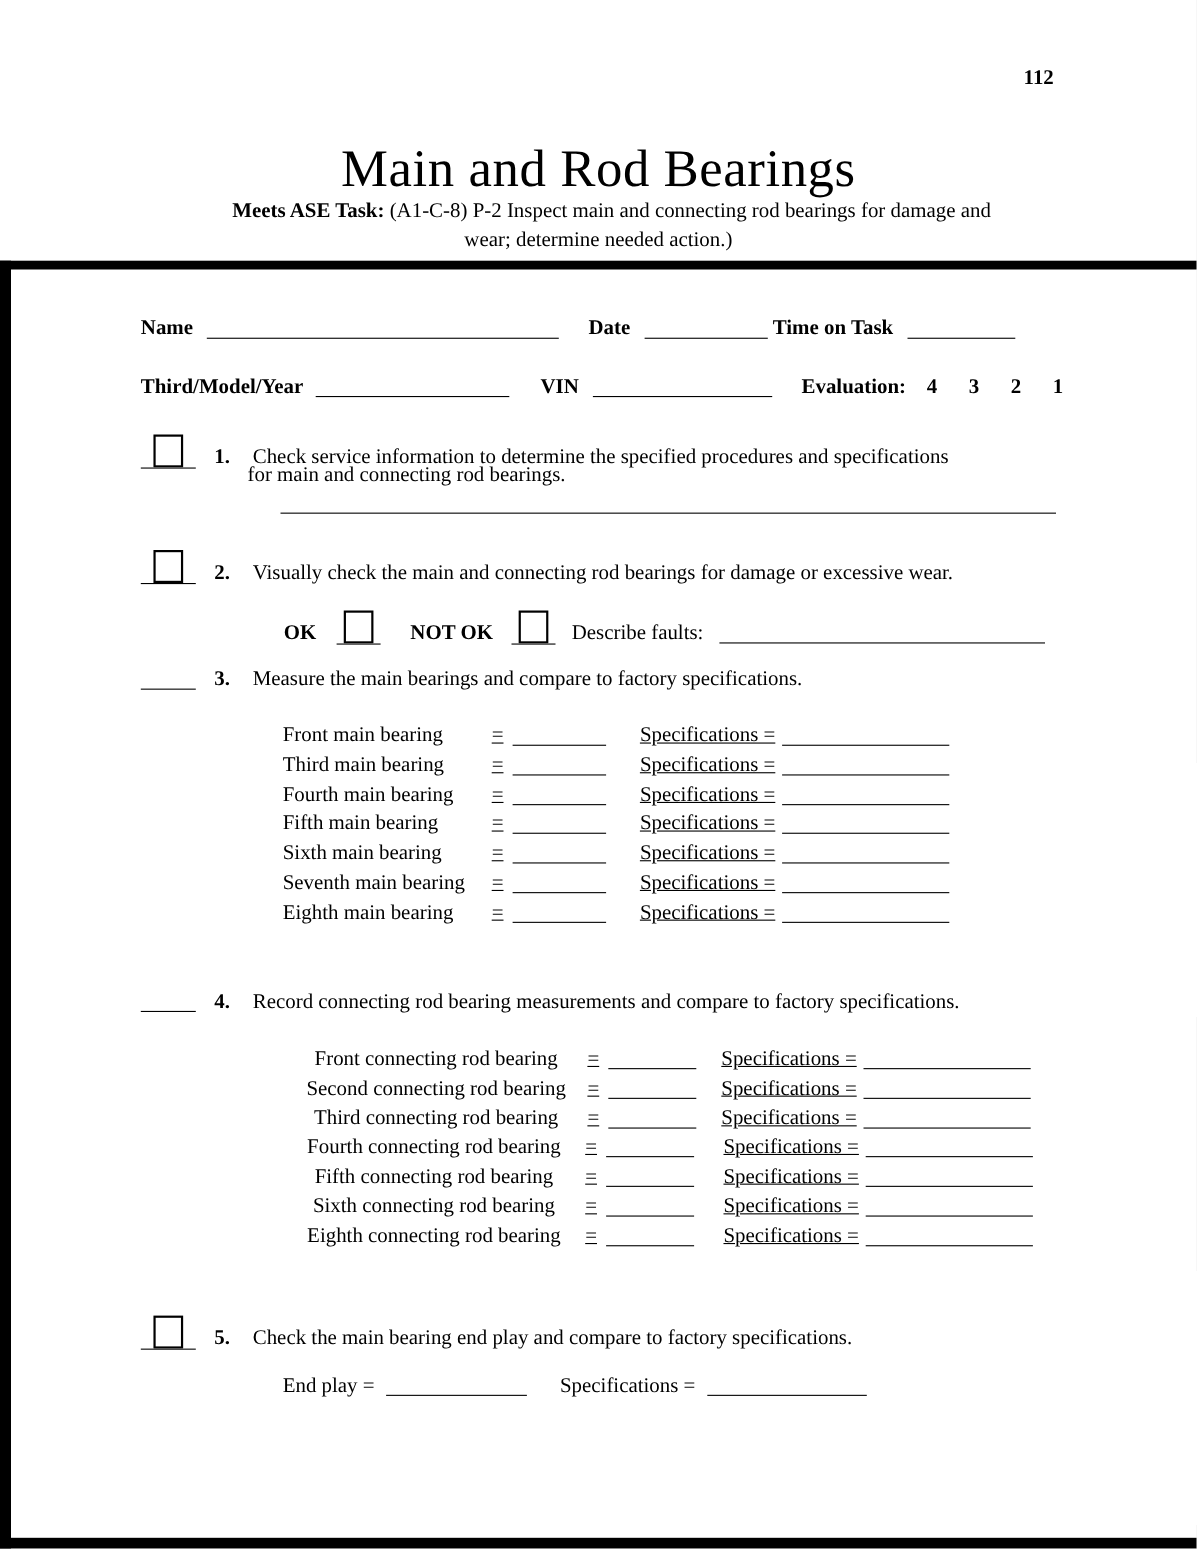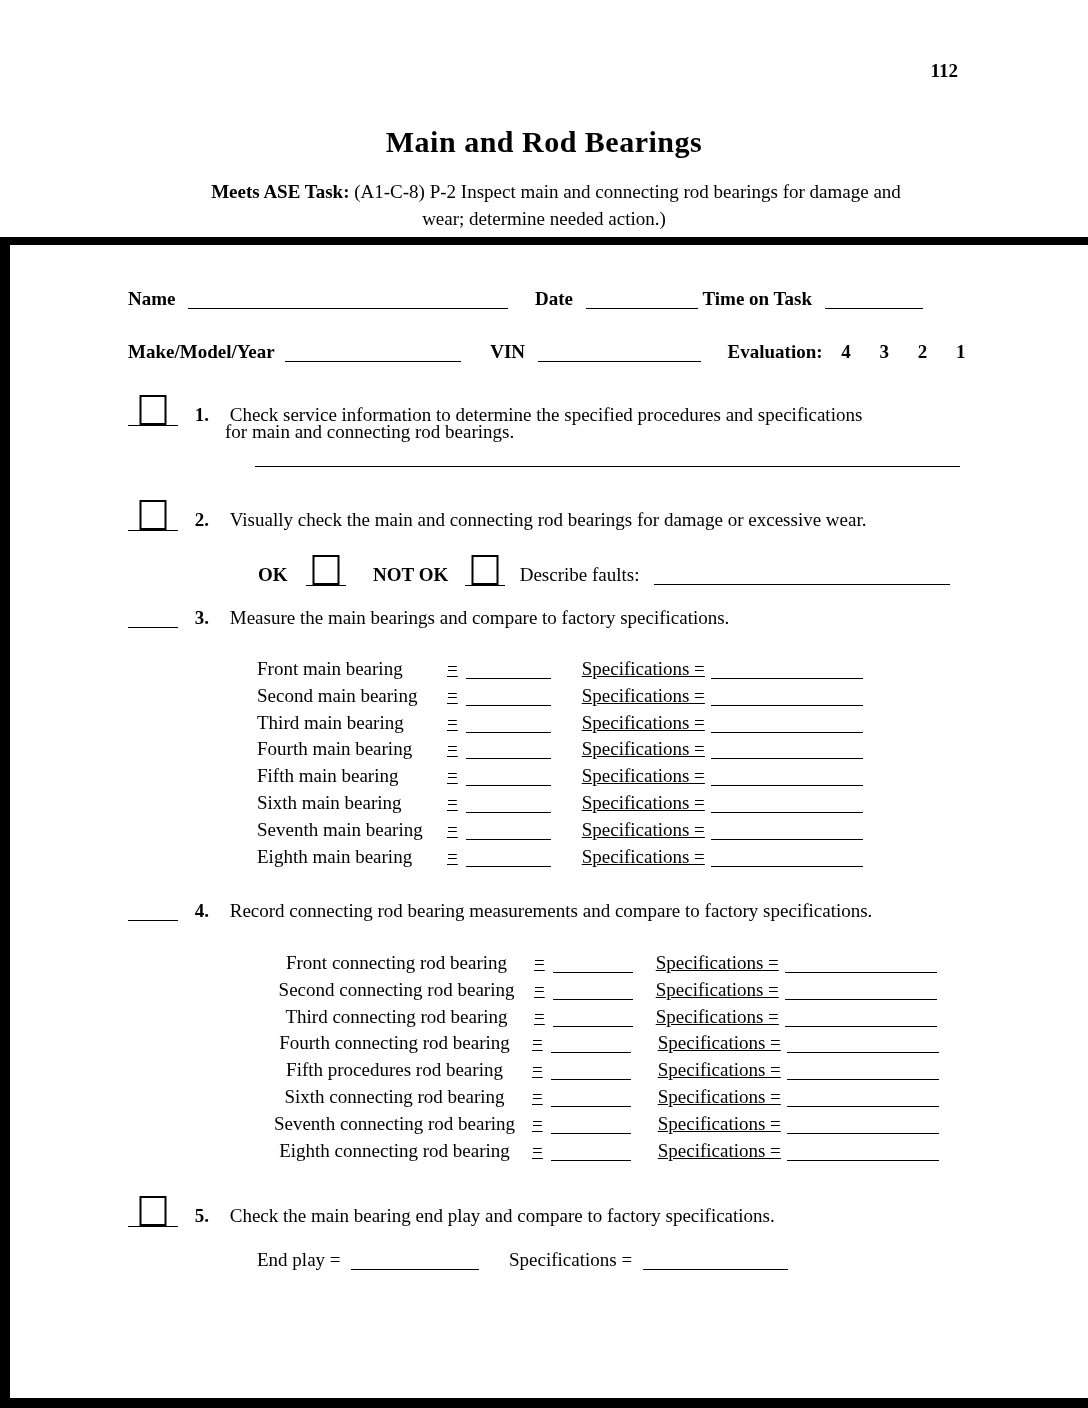--- a/index.html
+++ b/index.html
@@ -7,21 +7,21 @@
     position:relative; width:1088px; height:1408px; margin:0 auto;
     background:#ffffff; color:#000;
     font-family:"Liberation Serif", "DejaVu Serif", serif;
     font-size:19px; line-height:1.35; overflow:hidden;
   }
   .abs { position:absolute; white-space:nowrap; }
   .center { text-align:center; }
   .b { font-weight:bold; }
   .page-number { position:absolute; top:58px; right:130px; font-weight:bold; }
   .title { position:absolute; top:122px; left:0; width:100%; text-align:center;
-           font-size:30px; font-weight:bold; letter-spacing:0.5px; }
+           font-size:48px; font-weight:normal; letter-spacing:0.5px; }
   .thick-rule { position:absolute; top:237px; left:0; width:100%; height:8px; background:#000; }
   .left-bar { position:absolute; top:237px; left:0; width:10px; bottom:0; background:#000; }
   .bottom-bar { position:absolute; left:0; bottom:0; width:100%; height:10px; background:#000; }
   .blank { display:inline-block; height:2px; border-bottom:1.6px solid #000; vertical-align:-4px; }
   .hline { position:absolute; height:0; border-bottom:1.6px solid #000; }
   .boxline { display:inline-block; position:relative; height:34px; width:50px;
              border-bottom:1.6px solid #000; vertical-align:-5px; }
   .checkbox { position:absolute; bottom:0; left:50%; transform:translateX(-50%);
               width:27px; height:30px; border:2.2px solid #000; box-sizing:border-box; background:#fff; }
   .tnum { font-weight:bold; margin-left:12px; }
@@ -53,21 +53,21 @@
   <div class="abs" style="top:286px; left:128px;">
     <span class="b">Name</span>
     <span class="blank" style="width:320px; margin-left:8px;"></span>
     <span class="b" style="margin-left:22px;">Date</span>
     <span class="blank" style="width:112px; margin-left:8px;"></span>
     <span class="b" style="">Time on Task</span>
     <span class="blank" style="width:98px; margin-left:8px;"></span>
   </div>
 
   <div class="abs" style="top:339px; left:128px;">
-    <span class="b">Make/Model/Year</span>
+    <span class="b">Third/Model/Year</span>
     <span class="blank" style="width:176px; margin-left:6px;"></span>
     <span class="b" style="margin-left:24px;">VIN</span>
     <span class="blank" style="width:163px; margin-left:8px;"></span>
     <span class="b" style="margin-left:22px;">Evaluation:</span>
     <span class="b" style="margin-left:14px;">4</span>
     <span class="b" style="margin-left:24px;">3</span>
     <span class="b" style="margin-left:24px;">2</span>
     <span class="b" style="margin-left:24px;">1</span>
   </div>
 
@@ -94,43 +94,41 @@
   </div>
 
   <div class="abs" style="top:605px; left:128px;">
     <span class="blank" style="width:50px;"></span>
     <span class="tnum">3.</span>
     <span class="ttext">Measure the main bearings and compare to factory specifications.</span>
   </div>
 
   <div class="rows" style="top:656px; left:257px;">
     <div><span class="lab w190">Front main bearing</span><span>=</span><span class="blank" style="width:85px; margin-left:8px;"></span><span style="margin-left:31px;">Specifications =</span><span class="blank" style="width:152px; margin-left:6px;"></span></div>
-    <div><span class="lab w190">Second main bearing</span><span>=</span><span class="blank" style="width:85px; margin-left:8px;"></span><span style="margin-left:31px;">Specifications =</span><span class="blank" style="width:152px; margin-left:6px;"></span></div>
     <div><span class="lab w190">Third main bearing</span><span>=</span><span class="blank" style="width:85px; margin-left:8px;"></span><span style="margin-left:31px;">Specifications =</span><span class="blank" style="width:152px; margin-left:6px;"></span></div>
     <div><span class="lab w190">Fourth main bearing</span><span>=</span><span class="blank" style="width:85px; margin-left:8px;"></span><span style="margin-left:31px;">Specifications =</span><span class="blank" style="width:152px; margin-left:6px;"></span></div>
     <div><span class="lab w190">Fifth main bearing</span><span>=</span><span class="blank" style="width:85px; margin-left:8px;"></span><span style="margin-left:31px;">Specifications =</span><span class="blank" style="width:152px; margin-left:6px;"></span></div>
     <div><span class="lab w190">Sixth main bearing</span><span>=</span><span class="blank" style="width:85px; margin-left:8px;"></span><span style="margin-left:31px;">Specifications =</span><span class="blank" style="width:152px; margin-left:6px;"></span></div>
     <div><span class="lab w190">Seventh main bearing</span><span>=</span><span class="blank" style="width:85px; margin-left:8px;"></span><span style="margin-left:31px;">Specifications =</span><span class="blank" style="width:152px; margin-left:6px;"></span></div>
     <div><span class="lab w190">Eighth main bearing</span><span>=</span><span class="blank" style="width:85px; margin-left:8px;"></span><span style="margin-left:31px;">Specifications =</span><span class="blank" style="width:152px; margin-left:6px;"></span></div>
   </div>
 
   <div class="abs" style="top:898px; left:128px;">
     <span class="blank" style="width:50px;"></span>
     <span class="tnum">4.</span>
     <span class="ttext">Record connecting rod bearing measurements and compare to factory specifications.</span>
   </div>
 
   <div class="rows" style="top:950px; left:257px;text-align:center;">
     <div><span class="lab w275">Front connecting rod bearing</span><span>=</span><span class="blank" style="width:80px; margin-left:8px;"></span><span style="margin-left:23px;">Specifications =</span><span class="blank" style="width:152px; margin-left:6px;"></span></div>
     <div><span class="lab w275">Second connecting rod bearing</span><span>=</span><span class="blank" style="width:80px; margin-left:8px;"></span><span style="margin-left:23px;">Specifications =</span><span class="blank" style="width:152px; margin-left:6px;"></span></div>
     <div><span class="lab w275">Third connecting rod bearing</span><span>=</span><span class="blank" style="width:80px; margin-left:8px;"></span><span style="margin-left:23px;">Specifications =</span><span class="blank" style="width:152px; margin-left:6px;"></span></div>
     <div><span class="lab w275">Fourth connecting rod bearing</span><span>=</span><span class="blank" style="width:80px; margin-left:8px;"></span><span style="margin-left:27px;">Specifications =</span><span class="blank" style="width:152px; margin-left:6px;"></span></div>
-    <div><span class="lab w275">Fifth procedures rod bearing</span><span>=</span><span class="blank" style="width:80px; margin-left:8px;"></span><span style="margin-left:27px;">Specifications =</span><span class="blank" style="width:152px; margin-left:6px;"></span></div>
+    <div><span class="lab w275">Fifth connecting rod bearing</span><span>=</span><span class="blank" style="width:80px; margin-left:8px;"></span><span style="margin-left:27px;">Specifications =</span><span class="blank" style="width:152px; margin-left:6px;"></span></div>
     <div><span class="lab w275">Sixth connecting rod bearing</span><span>=</span><span class="blank" style="width:80px; margin-left:8px;"></span><span style="margin-left:27px;">Specifications =</span><span class="blank" style="width:152px; margin-left:6px;"></span></div>
-    <div><span class="lab w275">Seventh connecting rod bearing</span><span>=</span><span class="blank" style="width:80px; margin-left:8px;"></span><span style="margin-left:27px;">Specifications =</span><span class="blank" style="width:152px; margin-left:6px;"></span></div>
     <div><span class="lab w275">Eighth connecting rod bearing</span><span>=</span><span class="blank" style="width:80px; margin-left:8px;"></span><span style="margin-left:27px;">Specifications =</span><span class="blank" style="width:152px; margin-left:6px;"></span></div>
   </div>
 
   <div class="abs" style="top:1192px; left:128px;">
     <span class="boxline"><span class="checkbox"></span></span>
     <span class="tnum">5.</span>
     <span class="ttext">Check the main bearing end play and compare to factory specifications.</span>
   </div>
   <div class="abs" style="top:1247px; left:257px;">
     <span>End play =</span>

